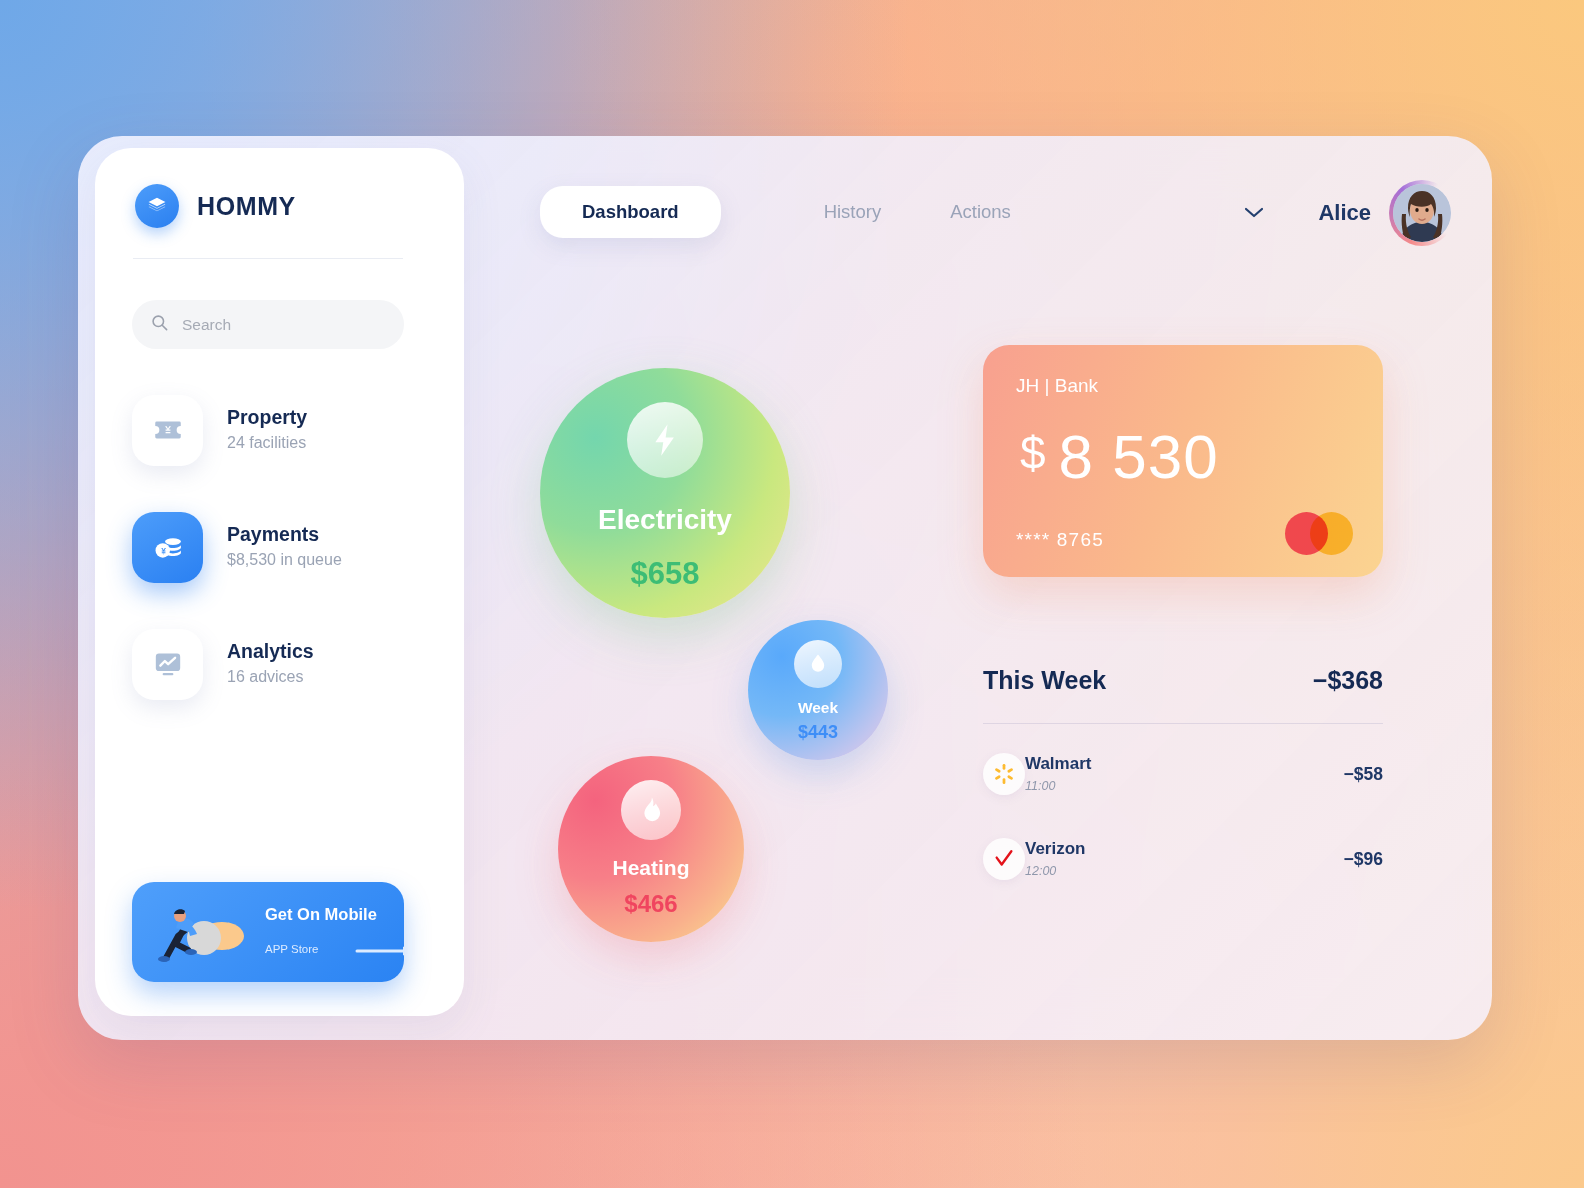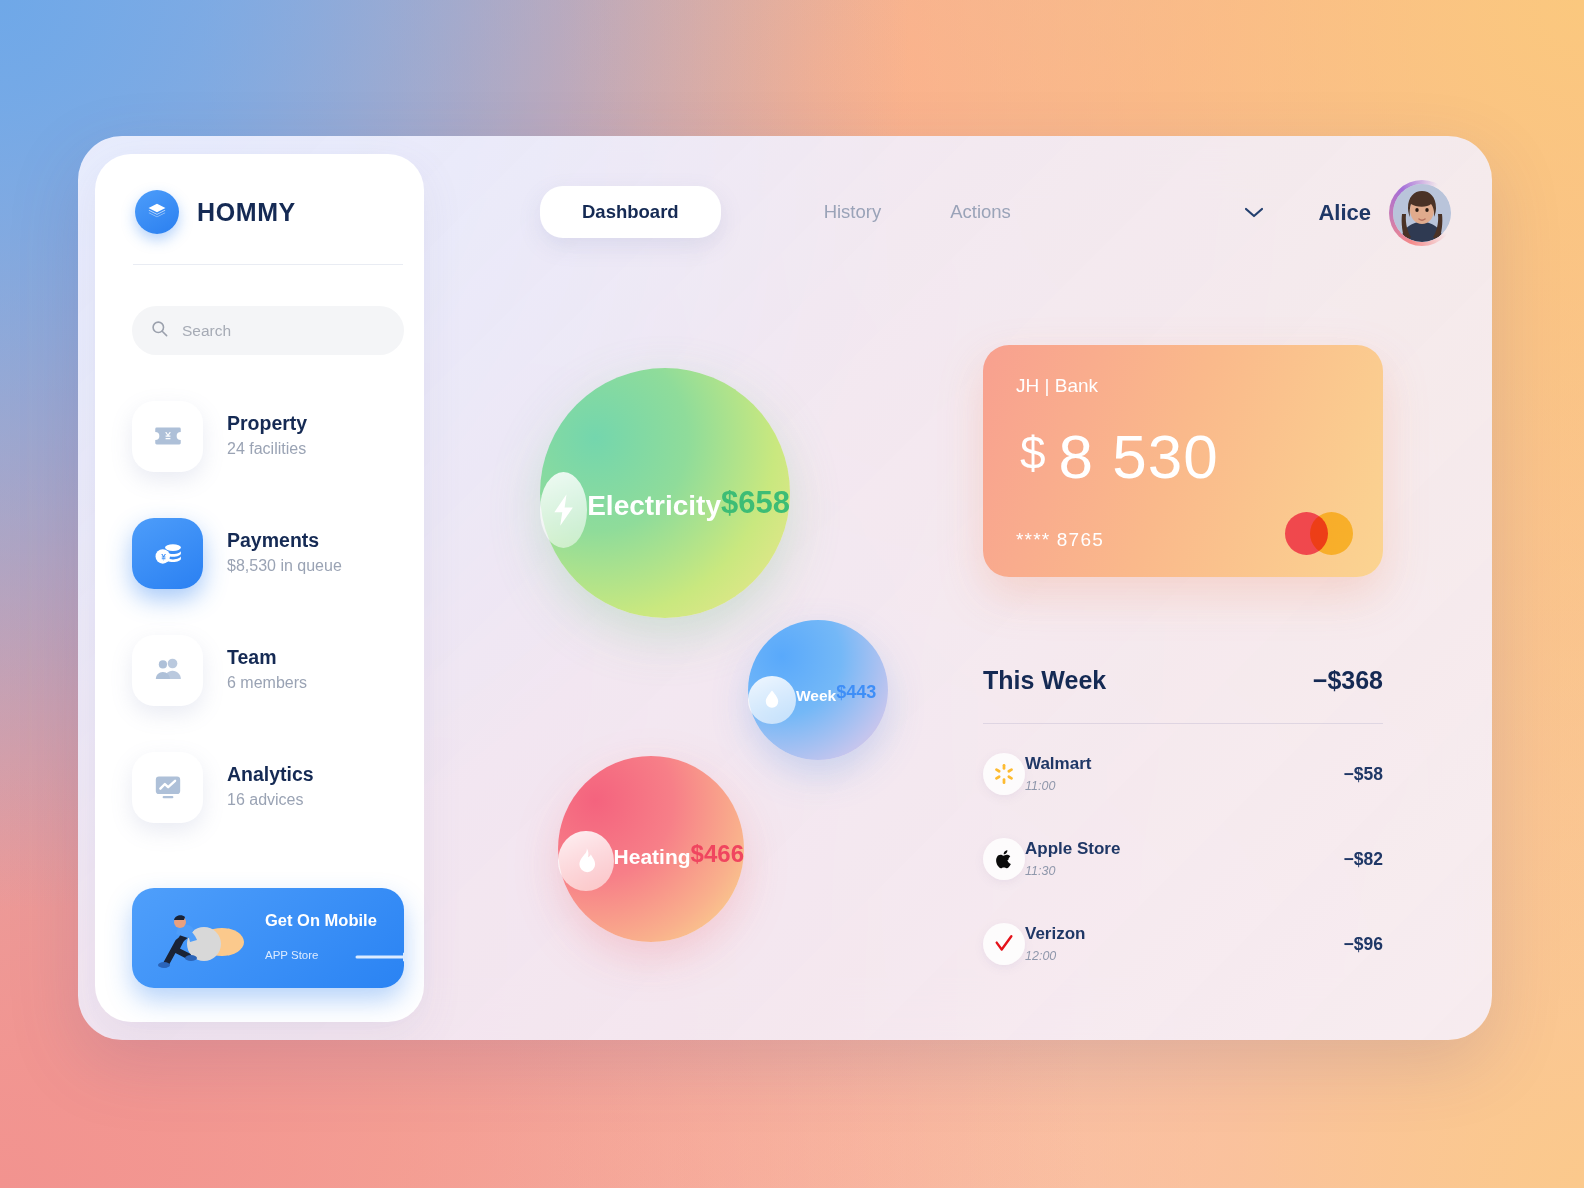--- a/index.html
+++ b/index.html
@@ -38,22 +38,22 @@
         rgba(244,240,252,0.86) 70%,
         rgba(246,241,252,0.88) 100%);
     backdrop-filter: blur(26px);
     box-shadow: 0 24px 70px rgba(90,80,140,0.17);
     overflow: hidden;
   }
 
   
   #sidebar {
     position: absolute;
-    left: 17px; top: 18px;
-    width: 329px; height: 868px;
+    left: 17px; top: 12px;
+    width: 369px; height: 868px;
     background: #ffffff;
     border-radius: 36px;
     box-shadow: 0 14px 40px rgba(120,120,170,0.10);
   }
   .brand { position: absolute; left: 40px; top: 36px; display: flex; align-items: center; gap: 18px; }
   .brand-logo {
     width: 44px; height: 44px; border-radius: 50%;
     background: linear-gradient(150deg, #4d9dfa 0%, #2a7ff0 100%);
     display: flex; align-items: center; justify-content: center;
     box-shadow: 0 6px 14px rgba(42,127,240,0.34);
@@ -143,21 +143,21 @@
     display: flex; align-items: center; justify-content: center;
   }
   .avatar {
     width: 58px; height: 58px; border-radius: 50%; overflow: hidden;
     background: #cbd3e6; position: relative;
   }
 
   
   .bubble {
     position: absolute; border-radius: 50%;
-    display: flex; flex-direction: row; align-items: center;
+    display: flex; flex-direction: column; align-items: center;
   }
   .bubble-ico {
     border-radius: 50%; display: flex; align-items: center; justify-content: center;
   }
   .bubble-label { color: #ffffff; font-weight: 600; }
   .bubble-val   { font-weight: 700; }
 
   #b-elec {
     left: 462px; top: 232px; width: 250px; height: 250px;
     background: radial-gradient(circle at 22% 28%, #74d6ad 0%, #8fdc9a 35%, #c9e87f 68%, #f2e590 100%);
@@ -278,34 +278,20 @@
               <circle cx="8.3" cy="14.4" r="5.1"></circle>
               <path d="M8.8 17.4v-1h-1.2v-.7h1.2v-.6H7.6v-.7h.9L7.2 12.7h.9l.8 1.5.8-1.5h.9l-1.3 1.7h.9v.7H9v.6h1.2v.7H9v1z" fill="#3a8ef6"></path>
             </svg>
           </div>
           <div>
             <div class="nav-title">Payments</div>
             <div class="nav-sub">$8,530 in queue</div>
           </div>
         </div>
 
-        <div class="nav-item">
-          <div class="nav-icon">
-            <svg width="34" height="34" viewBox="0 0 24 24" fill="#aec0d8">
-              <circle cx="8.4" cy="8.1" r="2.9"></circle>
-              <path d="M3.4 18.4c0-2.8 2.2-5 5-5s5 2.2 5 5z"></path>
-              <circle cx="15.2" cy="7.4" r="3.4" opacity=".85"></circle>
-              <path d="M9.3 18.4c0-3.3 2.6-5.9 5.9-5.9s5.9 2.6 5.9 5.9z" opacity=".85"></path>
-            </svg>
-          </div>
-          <div>
-            <div class="nav-title">Team</div>
-            <div class="nav-sub">6 members</div>
-          </div>
-        </div>
 
         <div class="nav-item">
           <div class="nav-icon">
             <svg width="34" height="34" viewBox="0 0 24 24">
               <rect x="3.4" y="4.6" width="17.2" height="12.4" rx="2.2" fill="#aec0d8"></rect>
               <path d="M6.6 13.2 9.8 9.9l2.3 2.2 4.9-4.5" fill="none" stroke="#fff" stroke-width="1.7" stroke-linecap="round" stroke-linejoin="round"></path>
               <rect x="8.2" y="18.4" width="7.6" height="1.5" rx=".75" fill="#aec0d8"></rect>
             </svg>
           </div>
           <div>
@@ -450,33 +436,20 @@
             </g>
           </svg>
         </span>
         <div>
           <div class="tx-name">Walmart</div>
           <div class="tx-time">11:00</div>
         </div>
         <span class="tx-amt">−$58</span>
       </div>
 
-      <div class="tx-row">
-        <span class="tx-ico">
-          <svg width="21" height="21" viewBox="0 0 24 24" fill="#0b0b0b">
-            <path d="M16.4 12.6c0-2.6 2.1-3.8 2.2-3.9-1.2-1.8-3.1-2-3.8-2-1.6-.2-3.1.9-3.9.9s-2-.9-3.4-.9c-1.7 0-3.3 1-4.2 2.6-1.8 3.1-.5 7.7 1.3 10.2.9 1.2 1.9 2.6 3.3 2.6 1.3-.1 1.8-.9 3.4-.9s2 .9 3.4.8c1.4 0 2.3-1.2 3.2-2.5.6-.9.9-1.4 1.4-2.4-3.7-1.4-3.9-4.4-3.9-4.5z"></path>
-            <path d="M14.2 4.6c.7-.9 1.2-2.1 1.1-3.3-1 0-2.3.7-3.1 1.6-.7.8-1.3 2-1.1 3.2 1.2.1 2.4-.6 3.1-1.5z"></path>
-          </svg>
-        </span>
-        <div>
-          <div class="tx-name">Apple Store</div>
-          <div class="tx-time">11:30</div>
-        </div>
-        <span class="tx-amt">−$82</span>
-      </div>
 
       <div class="tx-row">
         <span class="tx-ico">
           <svg width="22" height="22" viewBox="0 0 24 24" fill="none" stroke="#e4121a" stroke-width="2.6" stroke-linecap="round" stroke-linejoin="round">
             <path d="M4 10.5 9.5 18 20 3.5"></path>
           </svg>
         </span>
         <div>
           <div class="tx-name">Verizon</div>
           <div class="tx-time">12:00</div>

